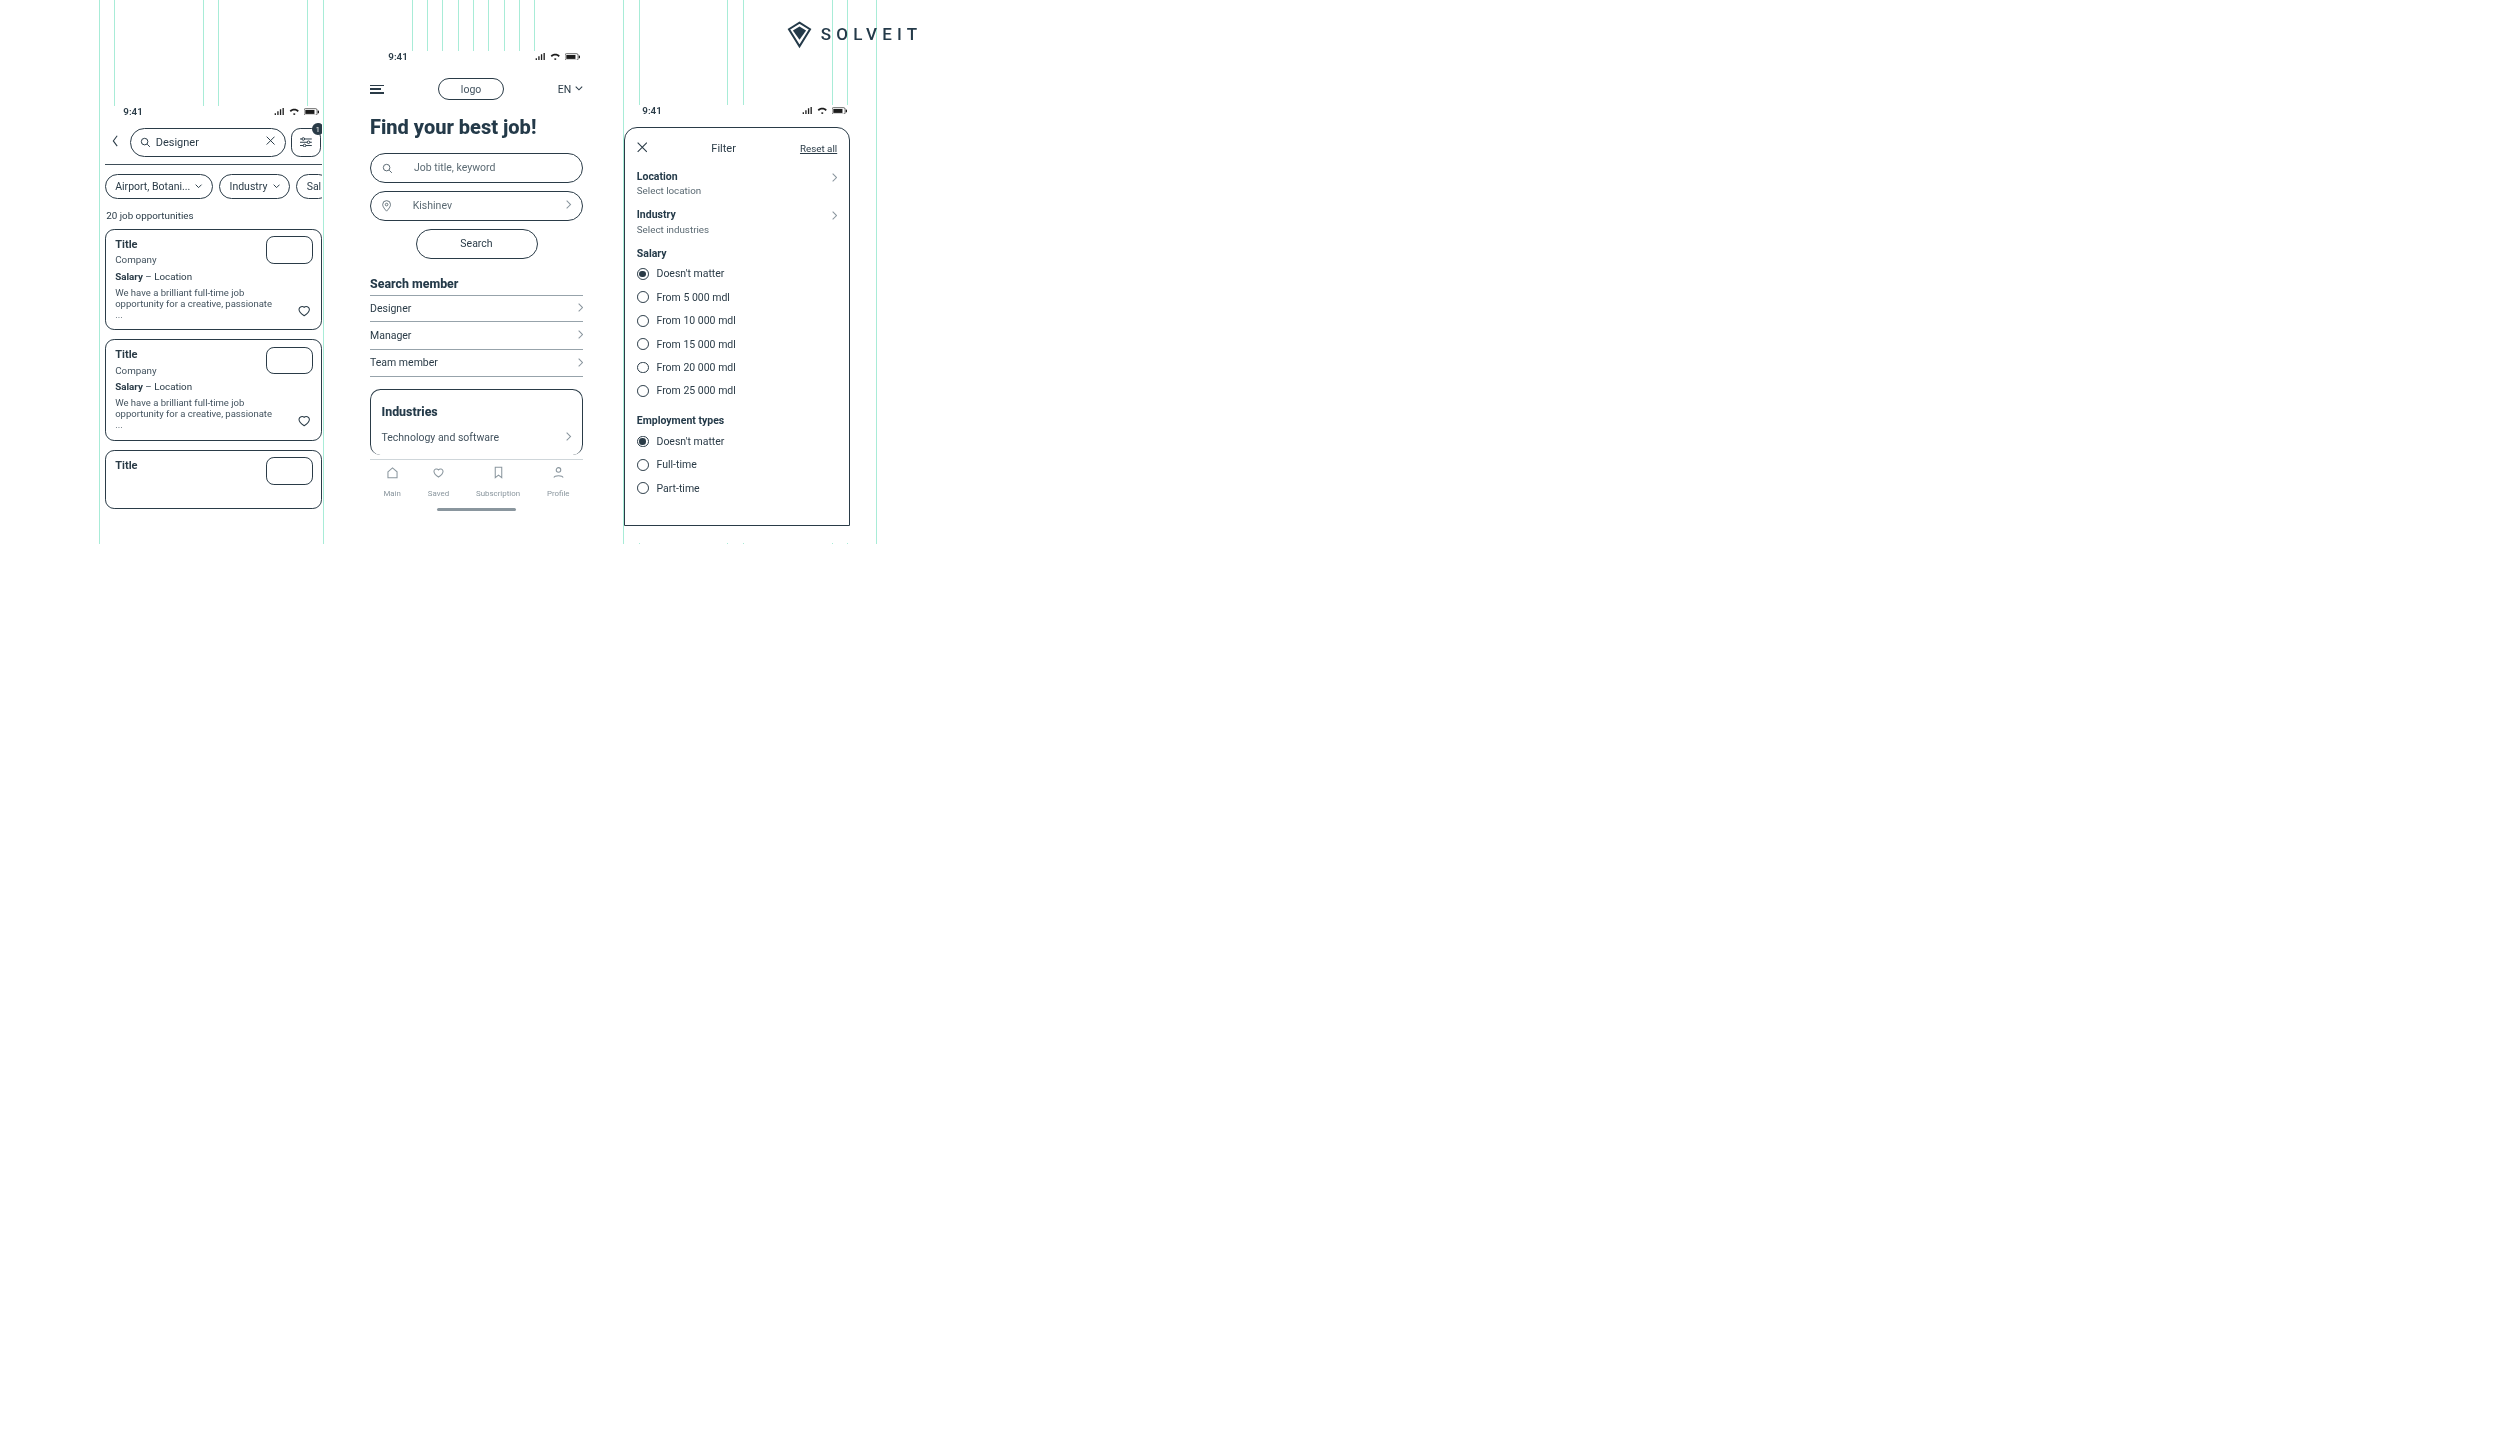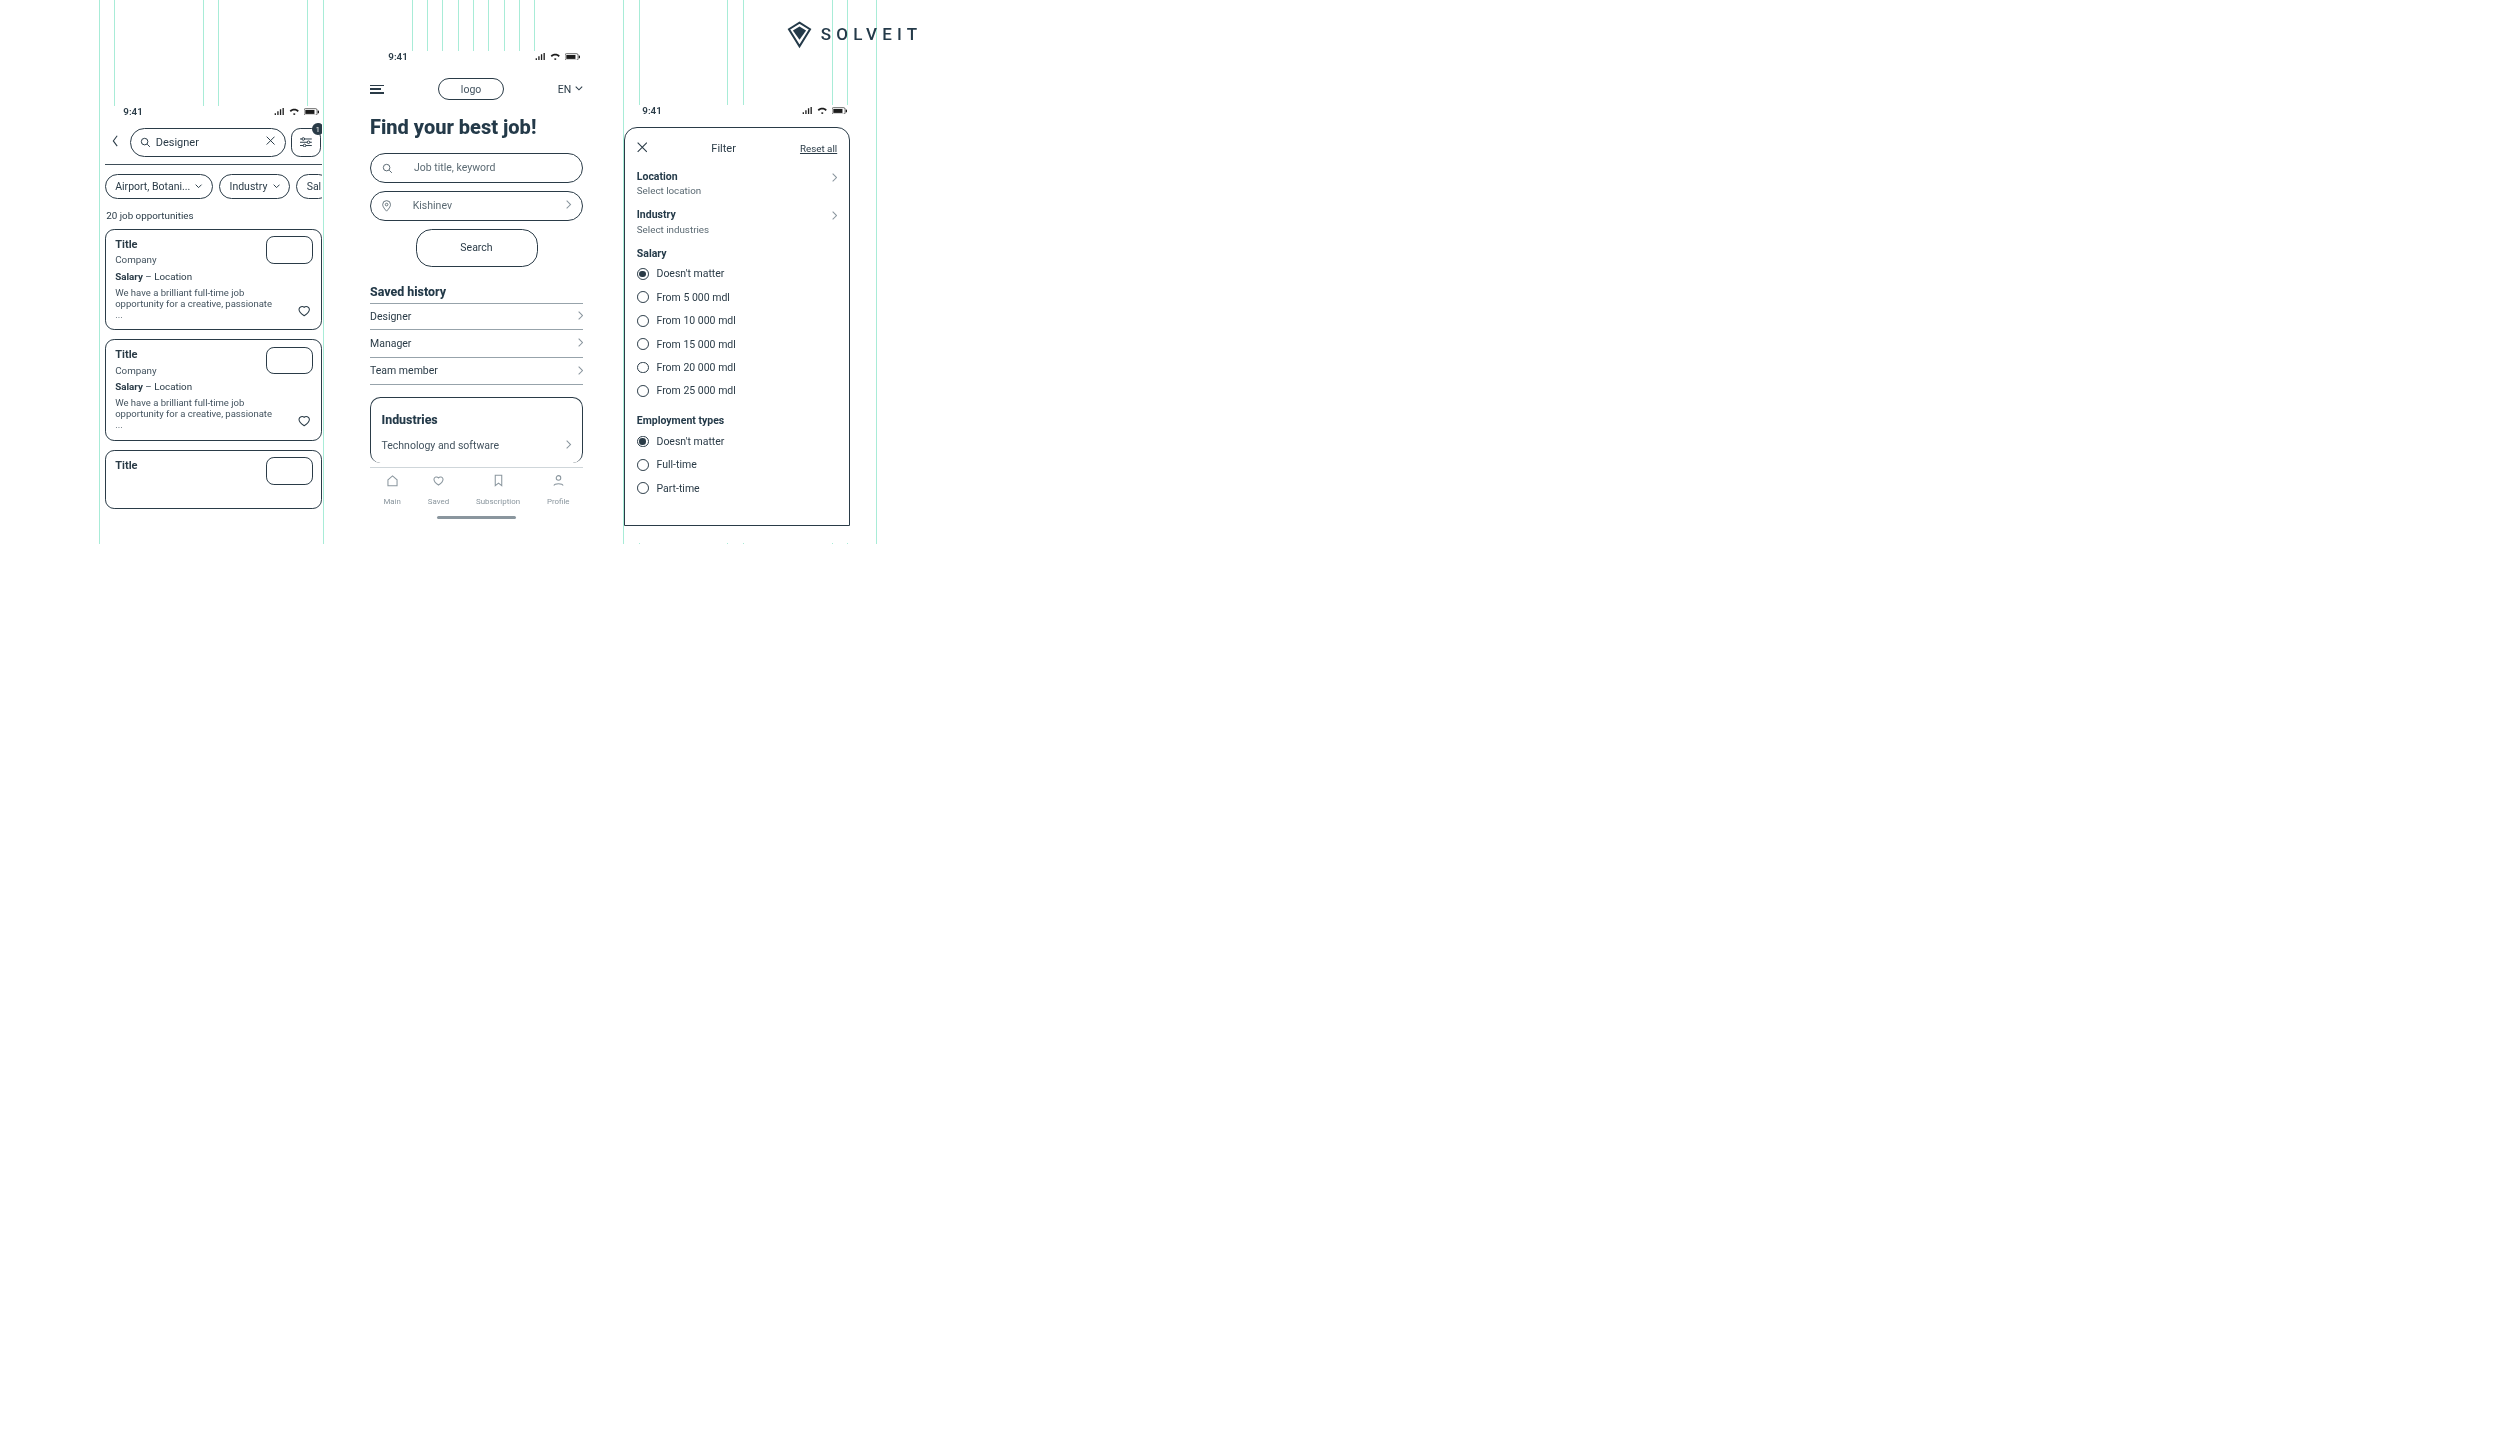--- a/index.html
+++ b/index.html
@@ -131,21 +131,21 @@
   .logo-pill { border:1px solid #2a3b47; border-radius:11.8px; padding:3.9px 22px; font-size:10.5px; color:#43535f;}
   .lang { display:flex; align-items:center; gap:3.9px; font-size:10.5px;}
   h2.hero { font-size:20px; font-weight:800; color:#243a49; margin-bottom:14px;}
   .field {
     border:1px solid #2a3b47; border-radius:15.7px; height:30px;
     display:flex; align-items:center; justify-content:space-between; padding:0 10.5px; gap:6.5px; margin-bottom:7.9px;
     font-size:10.5px; color:#5b6a73;
   }
   .field .left { display:flex; gap:22px; align-items:center;}
   .search-btn {
-    border:1px solid #2a3b47; border-radius:15.7px; height:38px; width:122px;
+    border:1px solid #2a3b47; border-radius:15.7px; height:30px; width:122px;
     display:flex; align-items:center; justify-content:center; margin:3.9px auto 17px;
     font-size:10.5px; color:#2a3b47;
   }
   h3.section { font-size:12.4px; font-weight:800; color:#243a49; margin:3.9px 0 3.9px;}
   .list-row {
     display:flex; align-items:center; justify-content:space-between;
     height:27.5px; border-bottom:0.7px solid #97a3ab; font-size:10.5px; color:#2a3b47;
   }
   .list-row:first-of-type { border-top:0.7px solid #97a3ab;}
   .list-row .chev { color:#8a969e; font-size:11.8px;}
@@ -377,21 +377,21 @@
     <span class="chev">
       <svg width="5.2" height="9.2" viewBox="0 0 8 14">
           <path d="M1 1l6 6-6 6" fill="none" stroke="#8a969e" stroke-width="1.6"></path>
         </svg>
     </span>
   </div>
   <div class="search-btn">
     <span>Search</span>
   </div>
 
-  <h3 class="section">Saved history</h3>
+  <h3 class="section">Search member</h3>
   <div id="history">
       <div class="list-row">
         <span>Designer</span>
     <span class="chev"><svg width="5.2" height="9.2" viewBox="0 0 8 14">
             <path d="M1 1l6 6-6 6" fill="none" stroke="#8a969e" stroke-width="1.6"></path>
           </svg></span>
       </div>
       <div class="list-row">
         <span>Manager</span>
     <span class="chev"><svg width="5.2" height="9.2" viewBox="0 0 8 14">

